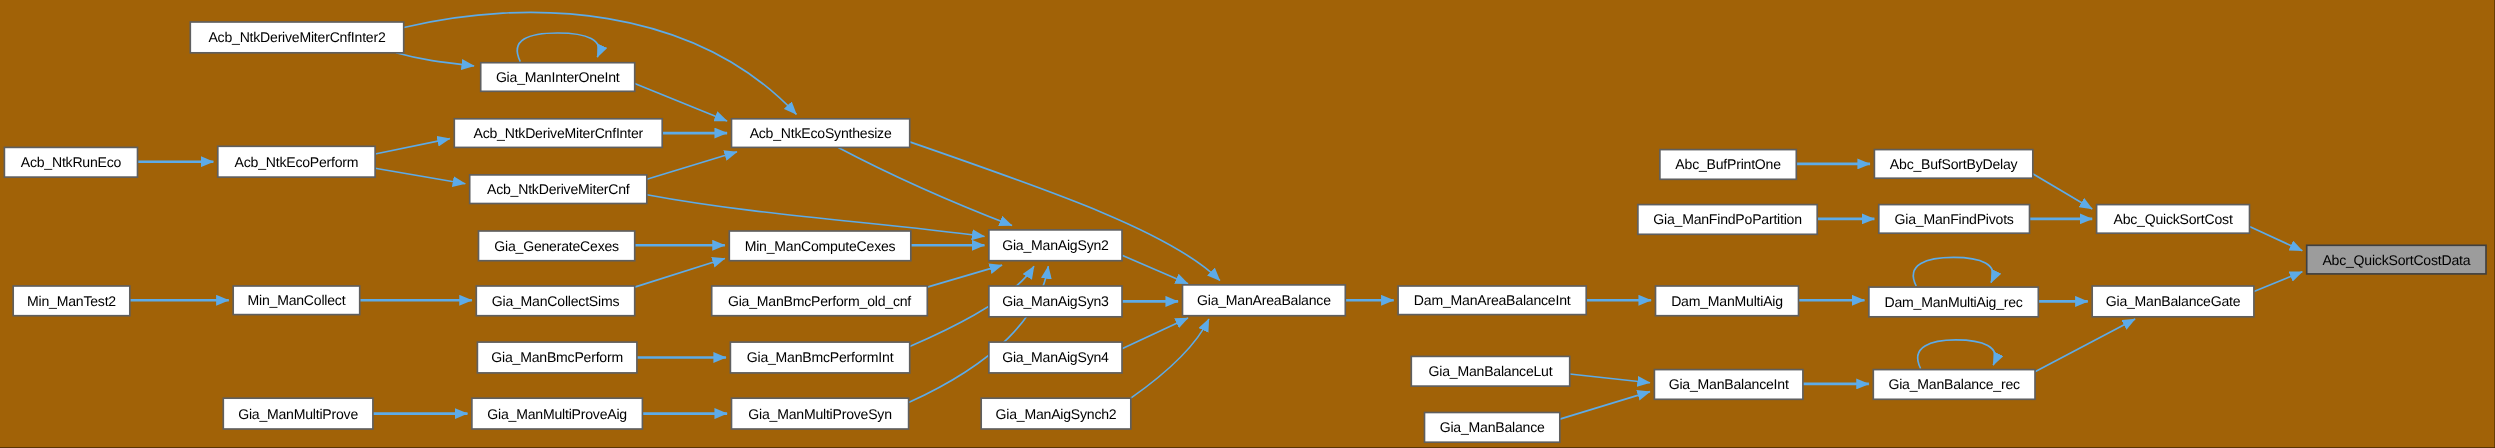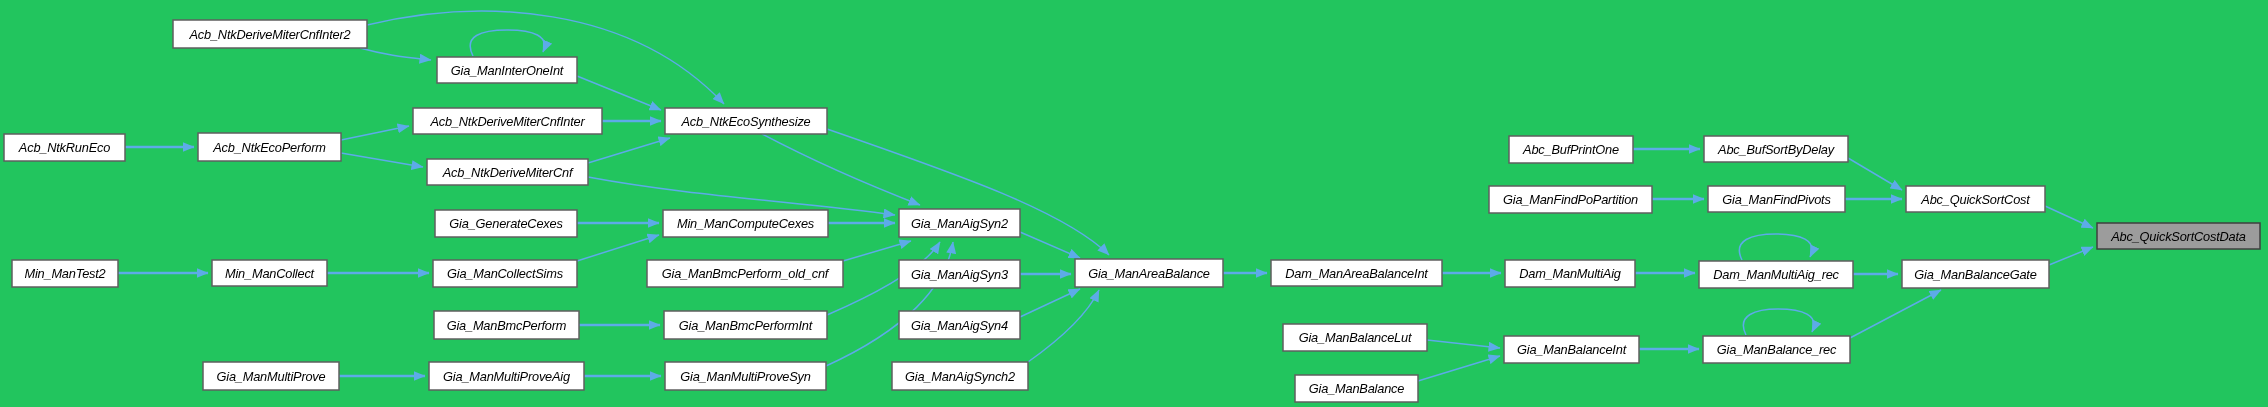--- a/index.html
+++ b/index.html
@@ -1,22 +1,21 @@
 <!DOCTYPE html>
 <html><head>
 <meta charset="utf-8">
 <style>
   html, body { margin: 0; padding: 0; background: #000; }
   .stage {
     position: relative;
     width: 2268px;
     height: 407px;
-    background: #22c55e;
+    background: #a16207;
     font-family: "Liberation Sans", sans-serif;
-    font-style: italic;
   }
   svg { display: block; }
   .edge {
     fill: none;
     stroke: #5dabe8;
   }
   .edge.thin  { stroke-width: 1.5; }
   .edge.thick { stroke-width: 2.4; }
   .node rect {
     fill: #ffffff;

